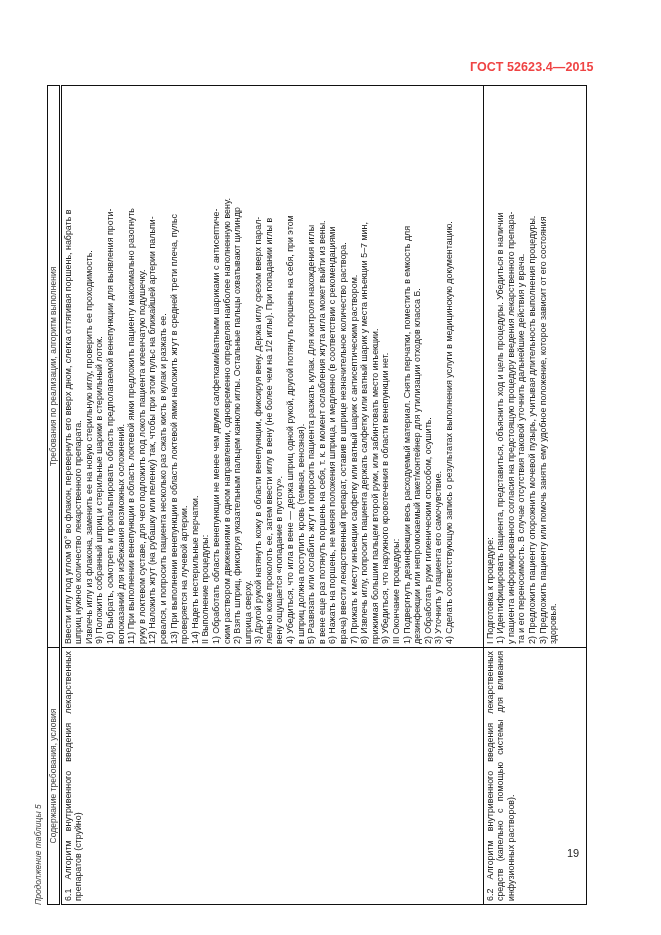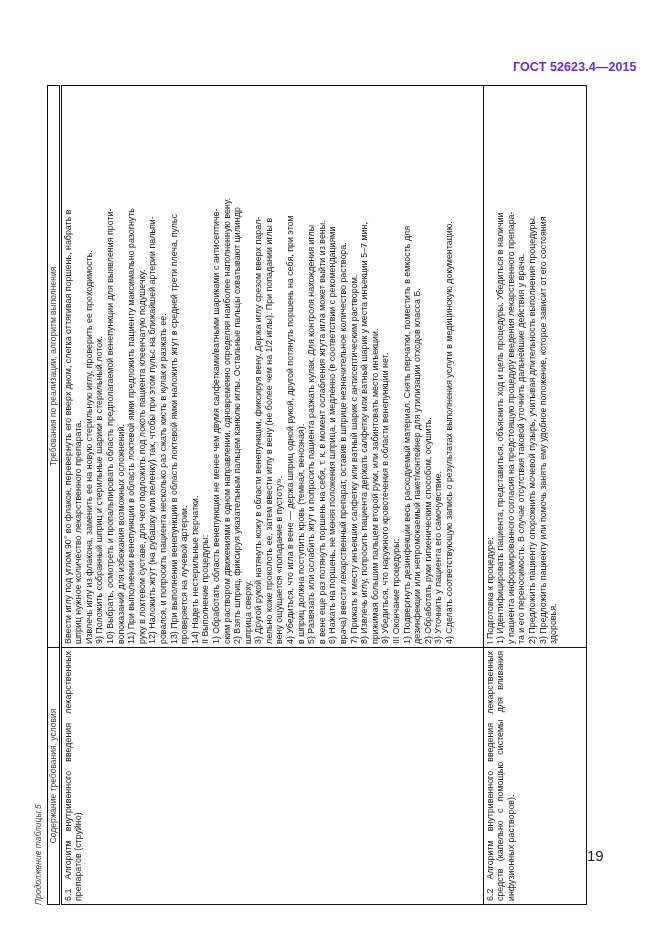--- a/index.html
+++ b/index.html
@@ -1,20 +1,20 @@
 <!DOCTYPE html>
 <html><head>
 <meta charset="utf-8">
 <style>
   html, body { margin:0; padding:0; background:#ffffff; }
   body { width:661px; height:935px; position:relative; overflow:hidden;
          font-family:"Liberation Sans", sans-serif; color:#222; }
   .std-header { position:absolute; left:470px; top:60px; font-weight:bold;
-                font-size:12.5px; color:#6d28d9; letter-spacing:0.1px;margin-left:43px; }
-  .page-number { position:absolute; left:567px; top:847px; font-size:15px; color:#222;margin-left:20px; }
+                font-size:12.5px; color:#ef4444; letter-spacing:0.1px; }
+  .page-number { position:absolute; left:567px; top:847px; font-size:11px; color:#222; }
   
   .rot { position:absolute; left:33px; top:905px; width:820px; height:556px;
          transform-origin:0 0; transform:rotate(-90deg); }
   .caption { position:absolute; left:0; top:0; font-style:italic; font-size:8.5px; color:#444; }
   table.main { position:absolute; left:0; top:14px; width:820px; height:540px;
                border-collapse:collapse; font-size:8.9px; line-height:10.6px; }
   table.main th { font-weight:normal; color:#444; font-size:8.5px; height:10px;
                   border:1px solid #111; border-bottom:3px double #111; padding:0 2px; text-align:center; }
   table.main td { border:1px solid #111; vertical-align:top; padding:1px 3px; }
   td.col1 { width:250px; text-align:justify; }

